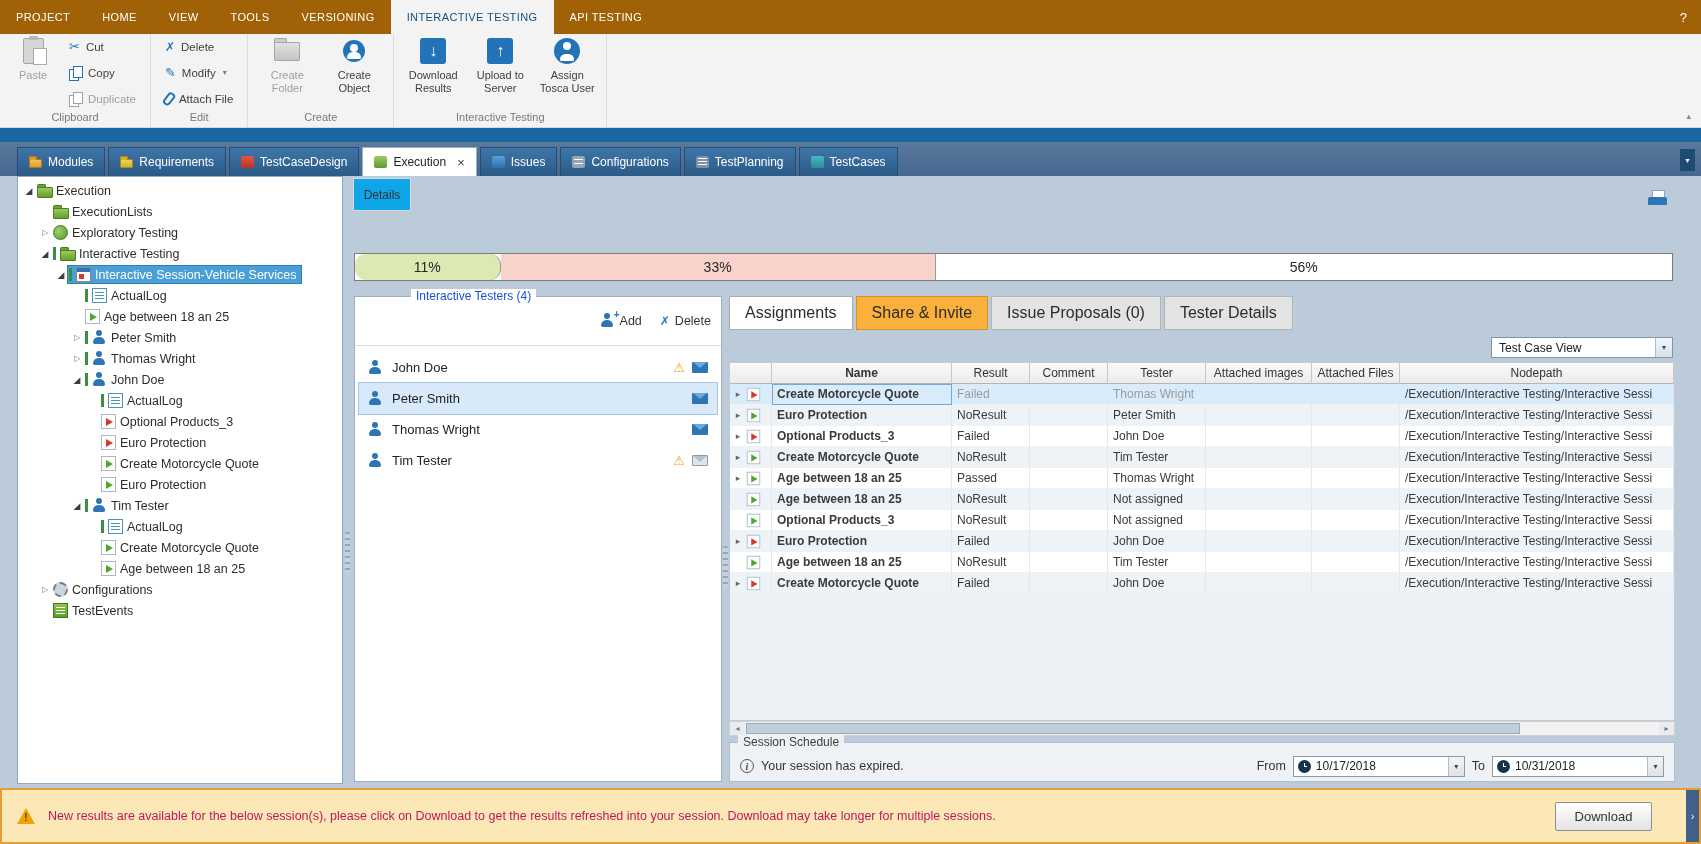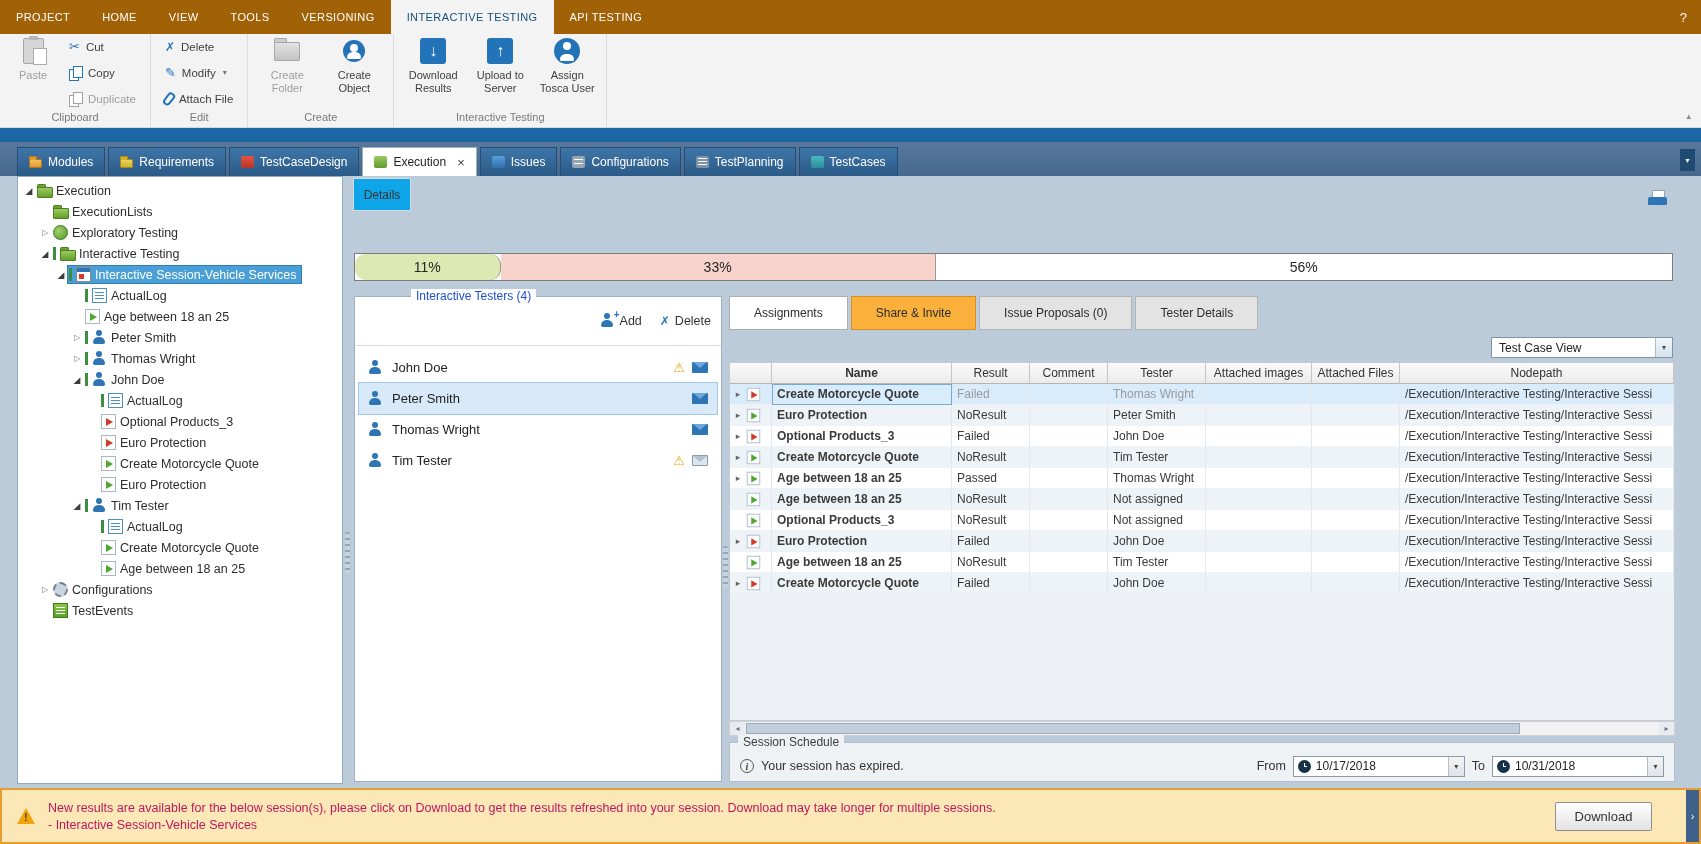--- a/index.html
+++ b/index.html
@@ -152,21 +152,21 @@
   .warn { color:#eda410; font-size:13px; line-height:1; }
   .mail { width:16px; height:11px; position:relative; background:#2e75b6; border-radius:1px; flex:none; }
   .mail::after { content:''; position:absolute; left:1px; top:0; border-left:7px solid transparent;
                  border-right:7px solid transparent; border-top:6px solid #6fa8dc; }
   .mail.out { background:#dfe7ee; border:1px solid #8a9aa8; }
   .mail.out::after { left:0; border-top-color:#b3c2cf; }
 
   
   #assign { position:absolute; left:377px; right:0; top:120px; bottom:2px; }
   #atabs { position:absolute; top:0; left:0; height:34px; display:flex; gap:3px; }
-  .atab { padding:0 24px; display:flex; align-items:center; font-size:12px; color:#2c2c2c;
+  .atab { padding:0 15px; display:flex; align-items:center; font-size:16px; color:#2c2c2c;
           background:#e3e3e3; border:1px solid #b4b4b4; }
   .atab.active { background:#fff; border-color:#adadad; }
   .atab.highlight { background:#f9b13c; border-color:#d79021; }
   #viewdd { position:absolute; top:41px; right:2px; width:182px; height:21px; background:#fff;
             border:1px solid #7f95a6; display:flex; align-items:center; font-size:12px; color:#222; }
   .vlabel { flex:1; padding-left:7px; }
   .varr { width:17px; height:100%; background:linear-gradient(#f2f6fa,#d7e2ec); border-left:1px solid #aebecb;
           display:flex; align-items:center; justify-content:center; font-size:8px; color:#35506b; }
   .varr::before { content:'▾'; }
 
@@ -786,17 +786,16 @@
   </div>
 </div>
 
 <div class="grip" id="grip1"></div>
 <div class="grip" id="grip2"></div>
 
 <div id="notif">
   <span class="warnbig"></span>
   <div class="ntext">
     <div class="nl1">New results are available for the below session(s), please click on Download to get the results refreshed into your session. Download may take longer for multiple sessions.</div>
-    <div class="nl2">- Interactive Session-Vehicle Services</div>
   </div>
   <div id="dlbtn">Download</div>
   <div class="nstrip"></div>
 </div>
 
 </body></html>

